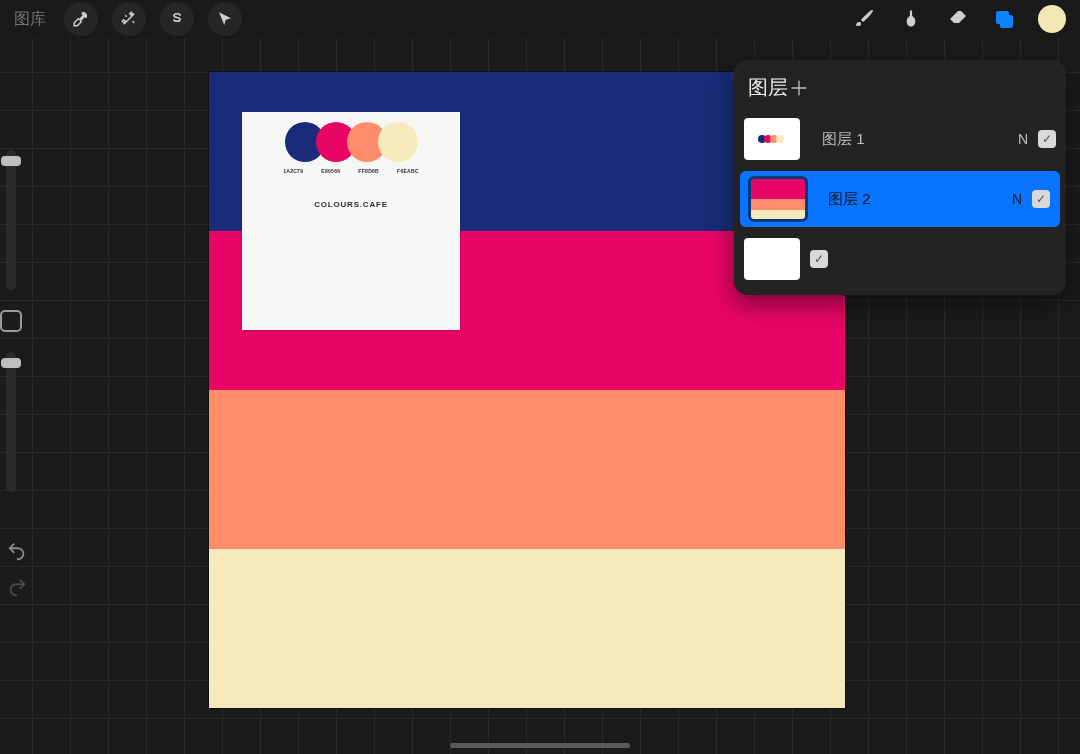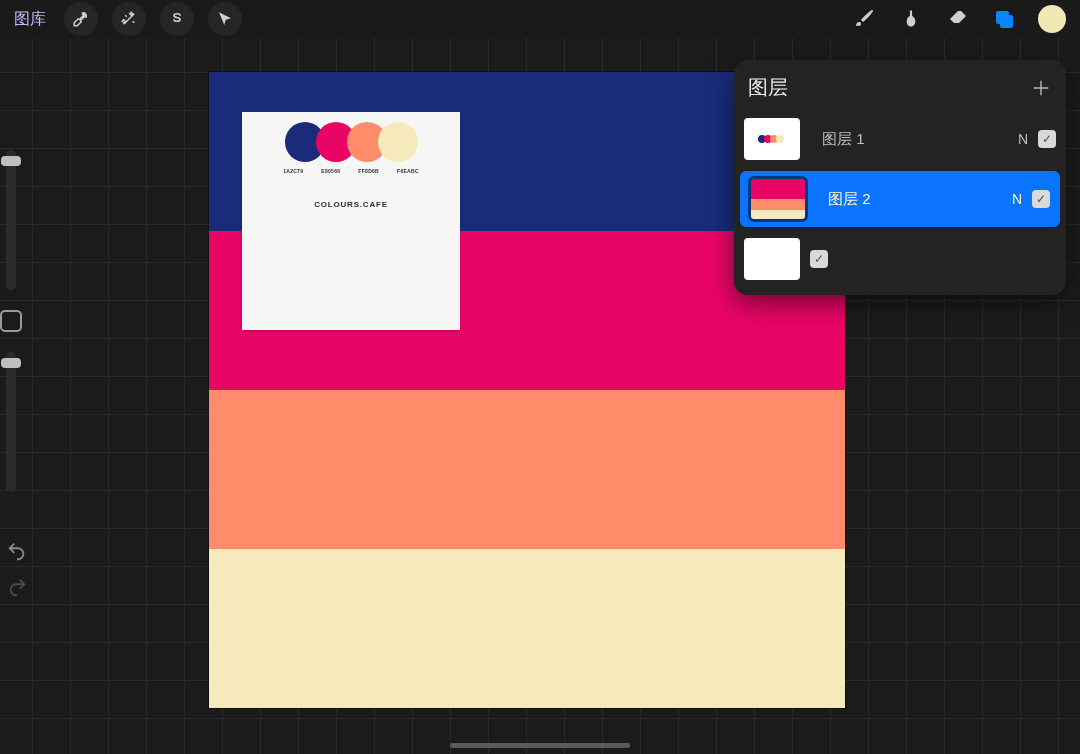--- a/index.html
+++ b/index.html
@@ -22,21 +22,21 @@
   
   .toolbar {
     position: absolute; top:0; left:0; right:0; height:38px;
     background: #1a1a1a;
     display:flex; align-items:center; justify-content:space-between;
     padding: 0 14px;
     z-index: 30;
   }
   .tb-left, .tb-right { display:flex; align-items:center; gap:22px; }
   .tb-left { gap:14px; }
-  .gallery { color:#c4b5fd; font-size:16px; cursor:pointer; margin-right:4px; }
+  .gallery { color:#737373; font-size:16px; cursor:pointer; margin-right:4px; }
   .tool-btn {
     width:34px; height:34px; border-radius:50%;
     background:#262626;
     display:flex; align-items:center; justify-content:center;
     color:#cfcfcf; cursor:pointer;
   }
   .tb-right .icon { color:#cfcfcf; display:flex; align-items:center; }
   .tb-right .color-swatch {
     width:28px; height:28px; border-radius:50%; background:#f2e8b6; cursor:pointer;
   }
@@ -87,40 +87,40 @@
   .brand { margin-top:26px; font-size:8px; font-weight:800; letter-spacing:.8px; color:#2b2c3a; }
 
   
   .layers-panel {
     position:absolute; right:14px; top:60px; width:332px;
     background:#232323; border-radius:14px; padding:8px 0 8px 0;
     box-shadow:0 8px 24px rgba(0,0,0,.5);
     z-index:25;
   }
   .lp-header {
-    display:flex; align-items:center; justify-content:space-between;
+    display:flex; align-items:center; 
     padding:6px 14px 10px 14px;
   }
   .lp-title { font-size:20px; color:#eee; }
   .lp-add { color:#bbb; cursor:pointer; }
   .layer-row {
     display:flex; align-items:center; height:56px; padding:0 10px;
     cursor:pointer;
   }
   .layer-row .thumb { width:56px; height:42px; border-radius:4px; flex-shrink:0; background:#fff; overflow:hidden; }
   .layer-row .lbl { flex:1; margin-left:22px; color:#bfbfbf; font-size:15px; }
   .layer-row .blend { color:#bfbfbf; font-size:14px; margin-right:10px; }
   .layer-row .chk {
     width:18px; height:18px; border-radius:4px; background:#d9d9d9;
     display:flex; align-items:center; justify-content:center; color:#555; font-size:12px;
   }
   .layer-row.selected {
     background:#0a74ff; border-radius:6px; margin:4px 6px;
   }
-  .layer-row.selected .lbl, .layer-row.selected .blend { color:#fef9c3; }
+  .layer-row.selected .lbl, .layer-row.selected .blend { color:#0f172a; }
   .layer-row.selected .thumb { outline:3px solid #053a7a; outline-offset:-1px; }
   .thumb-mini .st { width:100%; height:25%; }
   .thumb-card {
     display:flex; align-items:center; justify-content:center; background:#fff;
   }
   .thumb-card .mini-dot { width:8px; height:8px; border-radius:50%; margin-left:-2px; }
 
   
   .home-ind {
     position:absolute; bottom:6px; left:50%; transform:translateX(-50%);

